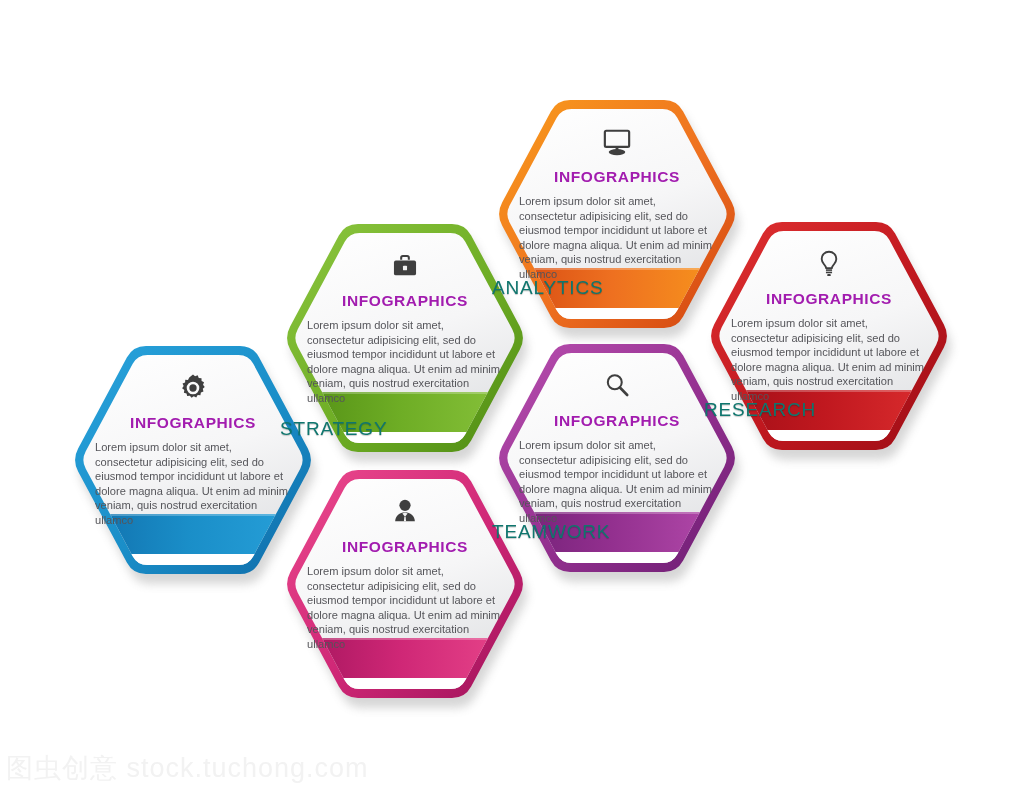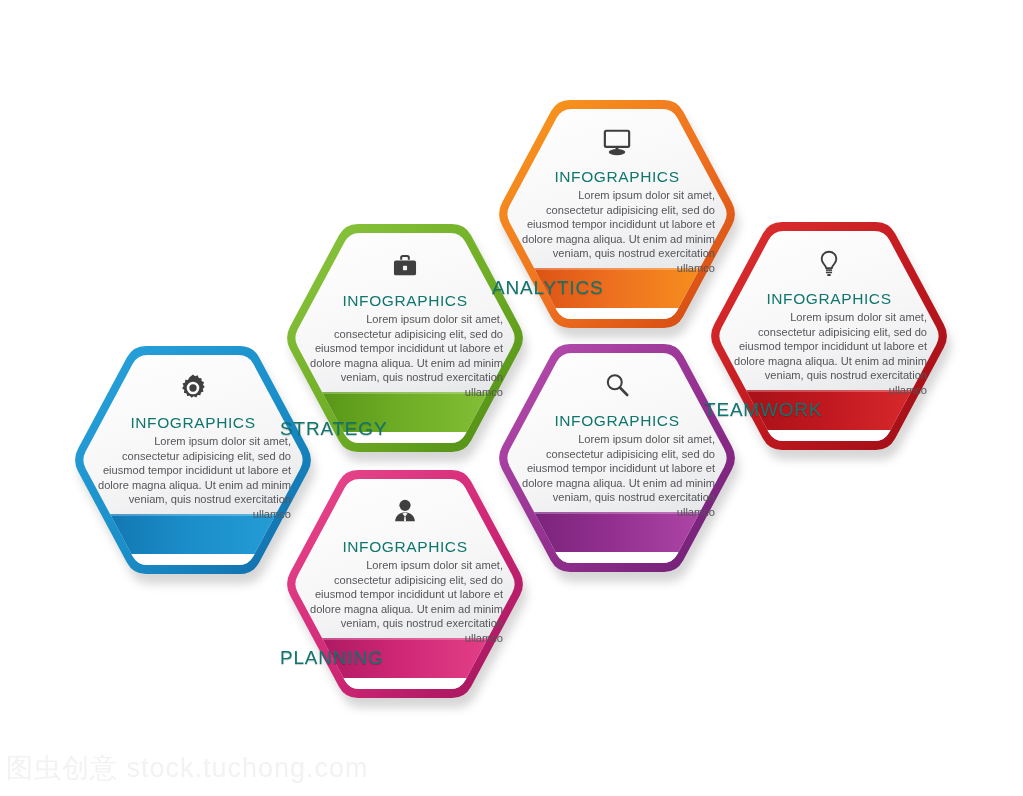--- a/index.html
+++ b/index.html
@@ -56,32 +56,32 @@
     margin-top: 26px;
     height: 40px;
     display: flex;
     align-items: center;
     justify-content: center;
   }
   .hex-icon svg { display: block; }
   .hex-title {
     margin-top: 6px;
     font-size: 15.5px;
-    font-weight: normal;
+    font-weight: bold;
     letter-spacing: .6px;
-    color: #0f766e;
+    color: #a21caf;
     text-align: center;
   }
   .hex-body {
-    margin-top: 2px;
+    margin-top: 8px;
     width: 196px;
     font-size: 11.1px;
     line-height: 14.6px;
     color: #55555a;
-    text-align: right;
+    text-align: left;
   }
   .hex-label {
     position: absolute;
     left: 0;
     width: 250px;
     text-align: left;
     font-size: 19px;
     font-weight: normal;
     letter-spacing: .8px;
     color: #0f766e;
@@ -284,21 +284,20 @@
           <div class="hex-icon">
             <svg width="34" height="34" viewBox="0 0 40 40">
               <circle cx="20" cy="12.2" r="6.6" fill="#3f3f3f"></circle>
               <path fill="#3f3f3f" d="M20 20.2c-6.4 0-11.2 4.1-11.6 10.6h23.2C31.2 24.3 26.4 20.2 20 20.2z"></path>
               <path fill="#f2f2f2" d="M20 20.6l-3.1 1.3 3.1 3.6 3.1-3.6z"></path>
               <path fill="#f2f2f2" d="M19.3 25.6h1.4l.6 5.2h-2.6z"></path>
             </svg>
           </div>
           <div class="hex-title">INFOGRAPHICS</div>
           <div class="hex-body">Lorem ipsum dolor sit amet, consectetur adipisicing elit, sed do eiusmod tempor incididunt ut labore et dolore magna aliqua. Ut enim ad minim veniam, quis nostrud exercitation ullamco</div>
-          <div class="hex-label" style="top: 181px;">PLANNING</div>
         </div>
       </div>
       <div class="hex" style="left: 492px; top: 340px; z-index: 14;">
         <div class="hex-shadow">
           <svg class="hex-svg" viewBox="0 0 250 236">
             <path d="M58.85,15.46Q64.98,4.00 77.98,4.00L172.02,4.00Q185.02,4.00 191.15,15.46L239.87,106.54Q246.00,118.00 239.87,129.46L191.15,220.54Q185.02,232.00 172.02,232.00L77.98,232.00Q64.98,232.00 58.85,220.54L10.13,129.46Q4.00,118.00 10.13,106.54Z" fill="#7a7a7a"></path>
           </svg>
         </div>
         <svg class="hex-svg" viewBox="0 0 250 236">
           <defs>
@@ -331,20 +330,21 @@
         </svg>
         <div class="hex-content">
           <div class="hex-icon">
             <svg width="34" height="34" viewBox="0 0 40 40">
               <circle cx="17.4" cy="15.6" r="8.2" fill="none" stroke="#3f3f3f" stroke-width="2.4"></circle>
               <line x1="23.4" y1="21.8" x2="32" y2="30.6" stroke="#3f3f3f" stroke-width="3.1" stroke-linecap="round"></line>
             </svg>
           </div>
           <div class="hex-title">INFOGRAPHICS</div>
           <div class="hex-body">Lorem ipsum dolor sit amet, consectetur adipisicing elit, sed do eiusmod tempor incididunt ut labore et dolore magna aliqua. Ut enim ad minim veniam, quis nostrud exercitation ullamco</div>
+          <div class="hex-label" style="top: 181px;">TEAMWORK</div>
         </div>
       </div>
       <div class="hex" style="left: 704px; top: 218px; z-index: 15;">
         <div class="hex-shadow">
           <svg class="hex-svg" viewBox="0 0 250 236">
             <path d="M58.85,15.46Q64.98,4.00 77.98,4.00L172.02,4.00Q185.02,4.00 191.15,15.46L239.87,106.54Q246.00,118.00 239.87,129.46L191.15,220.54Q185.02,232.00 172.02,232.00L77.98,232.00Q64.98,232.00 58.85,220.54L10.13,129.46Q4.00,118.00 10.13,106.54Z" fill="#7a7a7a"></path>
           </svg>
         </div>
         <svg class="hex-svg" viewBox="0 0 250 236">
           <defs>
@@ -379,18 +379,18 @@
           <div class="hex-icon">
             <svg width="34" height="34" viewBox="0 0 40 40">
               <path d="M20 5.6c-5.1 0-8.6 3.7-8.6 8.4 0 3.4 1.9 5.3 3.4 7.2 1.1 1.4 1.7 2.4 1.9 3.6h6.6c.2-1.2.8-2.2 1.9-3.6 1.5-1.9 3.4-3.8 3.4-7.2 0-4.7-3.5-8.4-8.6-8.4z" fill="none" stroke="#3f3f3f" stroke-width="2.2"></path>
               <rect x="16.4" y="26.2" width="7.2" height="1.9" fill="#3f3f3f"></rect>
               <rect x="16.4" y="29" width="7.2" height="1.9" fill="#3f3f3f"></rect>
               <rect x="17.9" y="31.8" width="4.2" height="2.4" rx="1" fill="#3f3f3f"></rect>
             </svg>
           </div>
           <div class="hex-title">INFOGRAPHICS</div>
           <div class="hex-body">Lorem ipsum dolor sit amet, consectetur adipisicing elit, sed do eiusmod tempor incididunt ut labore et dolore magna aliqua. Ut enim ad minim veniam, quis nostrud exercitation ullamco</div>
-          <div class="hex-label" style="top: 181px;">TEAMWORK</div>
+          <div class="hex-label" style="top: 181px;">RESEARCH</div>
         </div>
       </div>
     </div>
   <div class="watermark">图虫创意 stock.tuchong.com</div>
 </div>
 
 </body></html>

